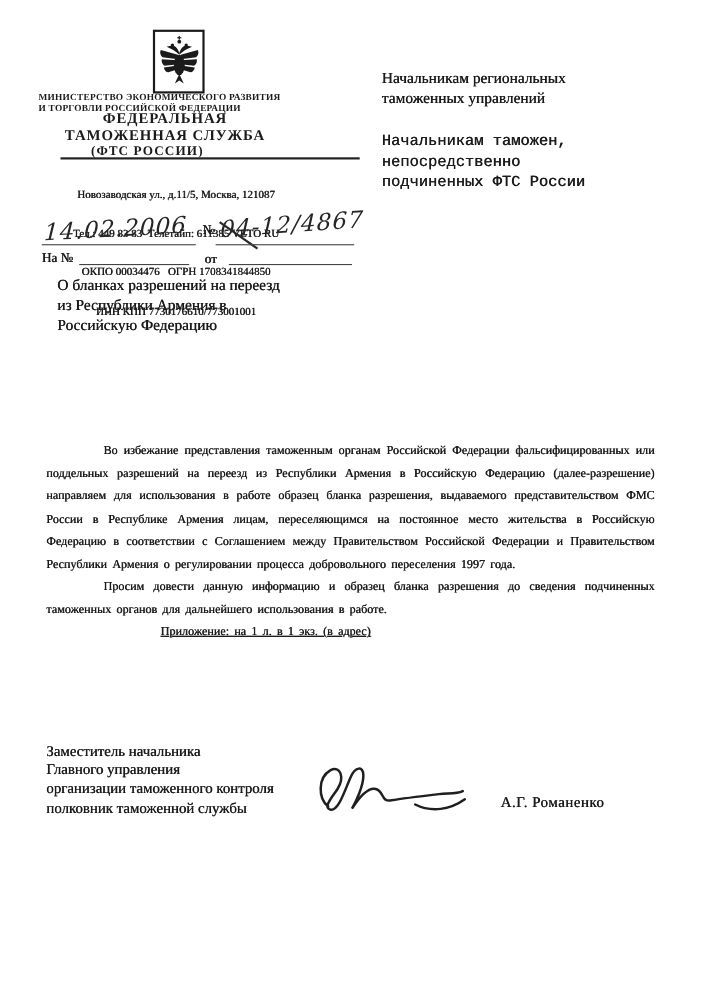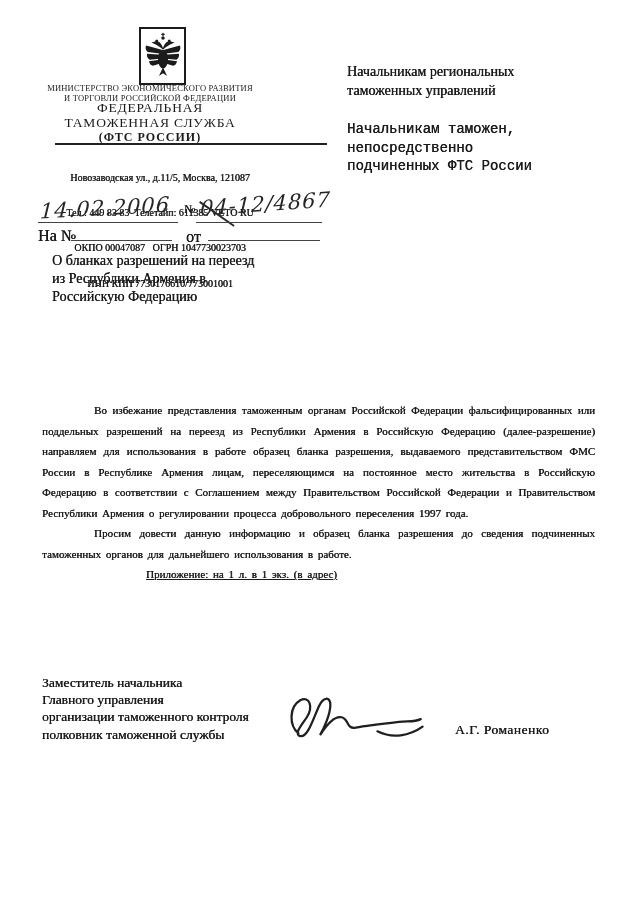--- a/index.html
+++ b/index.html
@@ -17,32 +17,32 @@
 
   
   .emblem-box {
     left: 139px; top: 27px; width: 47px; height: 58px;
     border: 2px solid #1b1b1b;
     display: flex; align-items: center; justify-content: center;
     box-sizing: border-box;
   }
   .ministry {
     left: 35px; top: 84px; width: 230px;
-    text-align: center;
-    font-size: 8.5px; font-weight: normal; letter-spacing: 0.2px;
+    text-align: left;
+    font-size: 8.5px; font-weight: bold; letter-spacing: 0.2px;
     line-height: 9.5px;
   }
   .agency {
     left: 35px; top: 100px; width: 230px;
     text-align: center;
-    font-size: 13.5px; font-weight: normal; letter-spacing: 0.8px;
+    font-size: 13.5px; font-weight: bold; letter-spacing: 0.8px;
     line-height: 15px;
   }
   .agency-abbr {
-    left: 35px; top: 130px; width: 230px;
+    left: 19px; top: 130px; width: 230px;
     text-align: center;
     font-size: 12px; font-weight: bold; letter-spacing: 1px;
   }
   .head-rule {
     left: 55px; top: 143px; width: 272px; height: 2px;
     background: #222;
   }
   .address {
     left: 40px; top: 148px; width: 240px;
     text-align: center;
@@ -64,21 +64,21 @@
   .num-sign  { left: 184px; top: 202px; font-size: 12px; }
   .hand-tail {
     left: 196px; top: 213px; width: 42px; height: 1.6px;
     background: #2a2a2a; transform: rotate(35deg);
   }
   .u-line { height: 1.4px; background: #444; }
   .u1 { left: 38px;  top: 222px; width: 140px; }
   .u2 { left: 196px; top: 222px; width: 126px; }
   .u3 { left: 72px;  top: 240px; width: 100px; }
   .u4 { left: 208px; top: 240px; width: 112px; }
-  .ref-label { font-size: 16px; }
+  .ref-label { font-size: 12px; }
   .ref-na { left: 38px; top: 227px; }
   .ref-ot { left: 186px; top: 228px; }
 
   
   .addressees { left: 347px; top: 63px; width: 260px; font-size: 14px; line-height: 18.5px; }
   .addr-block2 { margin-top: 20px; font-family: Liberation Mono, monospace; }
 
   
   .subject { left: 52px; top: 252px; width: 300px; font-size: 14px; line-height: 18px; }
 
@@ -132,21 +132,21 @@
     <div>ФЕДЕРАЛЬНАЯ</div>
     <div>ТАМОЖЕННАЯ СЛУЖБА</div>
   </div>
   <div class="abs agency-abbr">(ФТС РОССИИ)</div>
 
   <div class="abs head-rule"></div>
 
   <div class="abs address pseudo">
     <div>Новозаводская ул., д.11/5, Москва, 121087</div>
     <div>Тел.: 449 83 83  Телетайп: 611385 VETO RU</div>
-    <div>ОКПО 00047087   ОГРН 1047730023703</div>
+    <div>ОКПО 00034476   ОГРН 1708341844850</div>
     <div>ИНН КПП 7730176610/773001001</div>
   </div>
 
   <div class="abs hand hand-date">14.02.2006</div>
   <div class="abs num-sign pseudo">№</div>
   <div class="abs hand hand-num">04-12/4867</div>
   <div class="abs hand-tail"></div>
   <div class="abs u-line u1"></div>
   <div class="abs u-line u2"></div>
   <div class="abs ref-label ref-na pseudo">На №</div>

